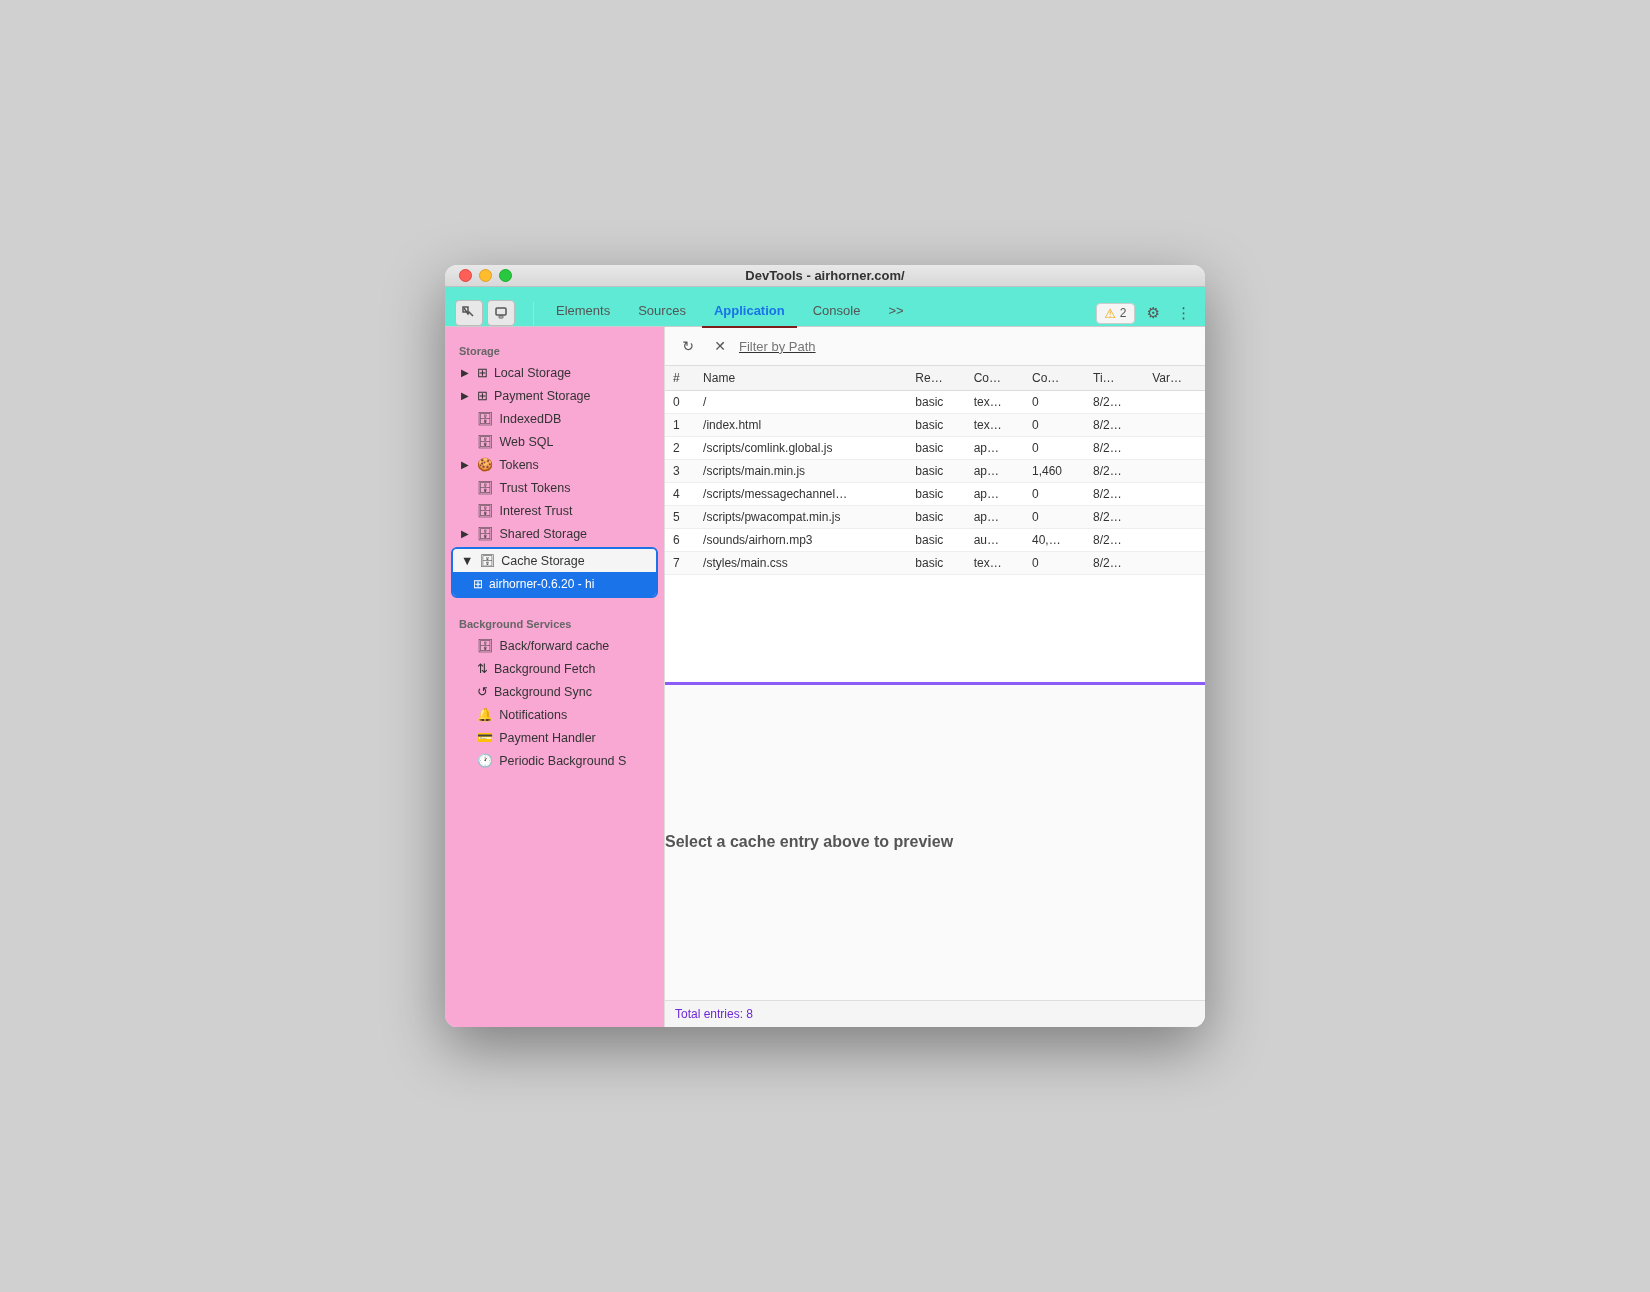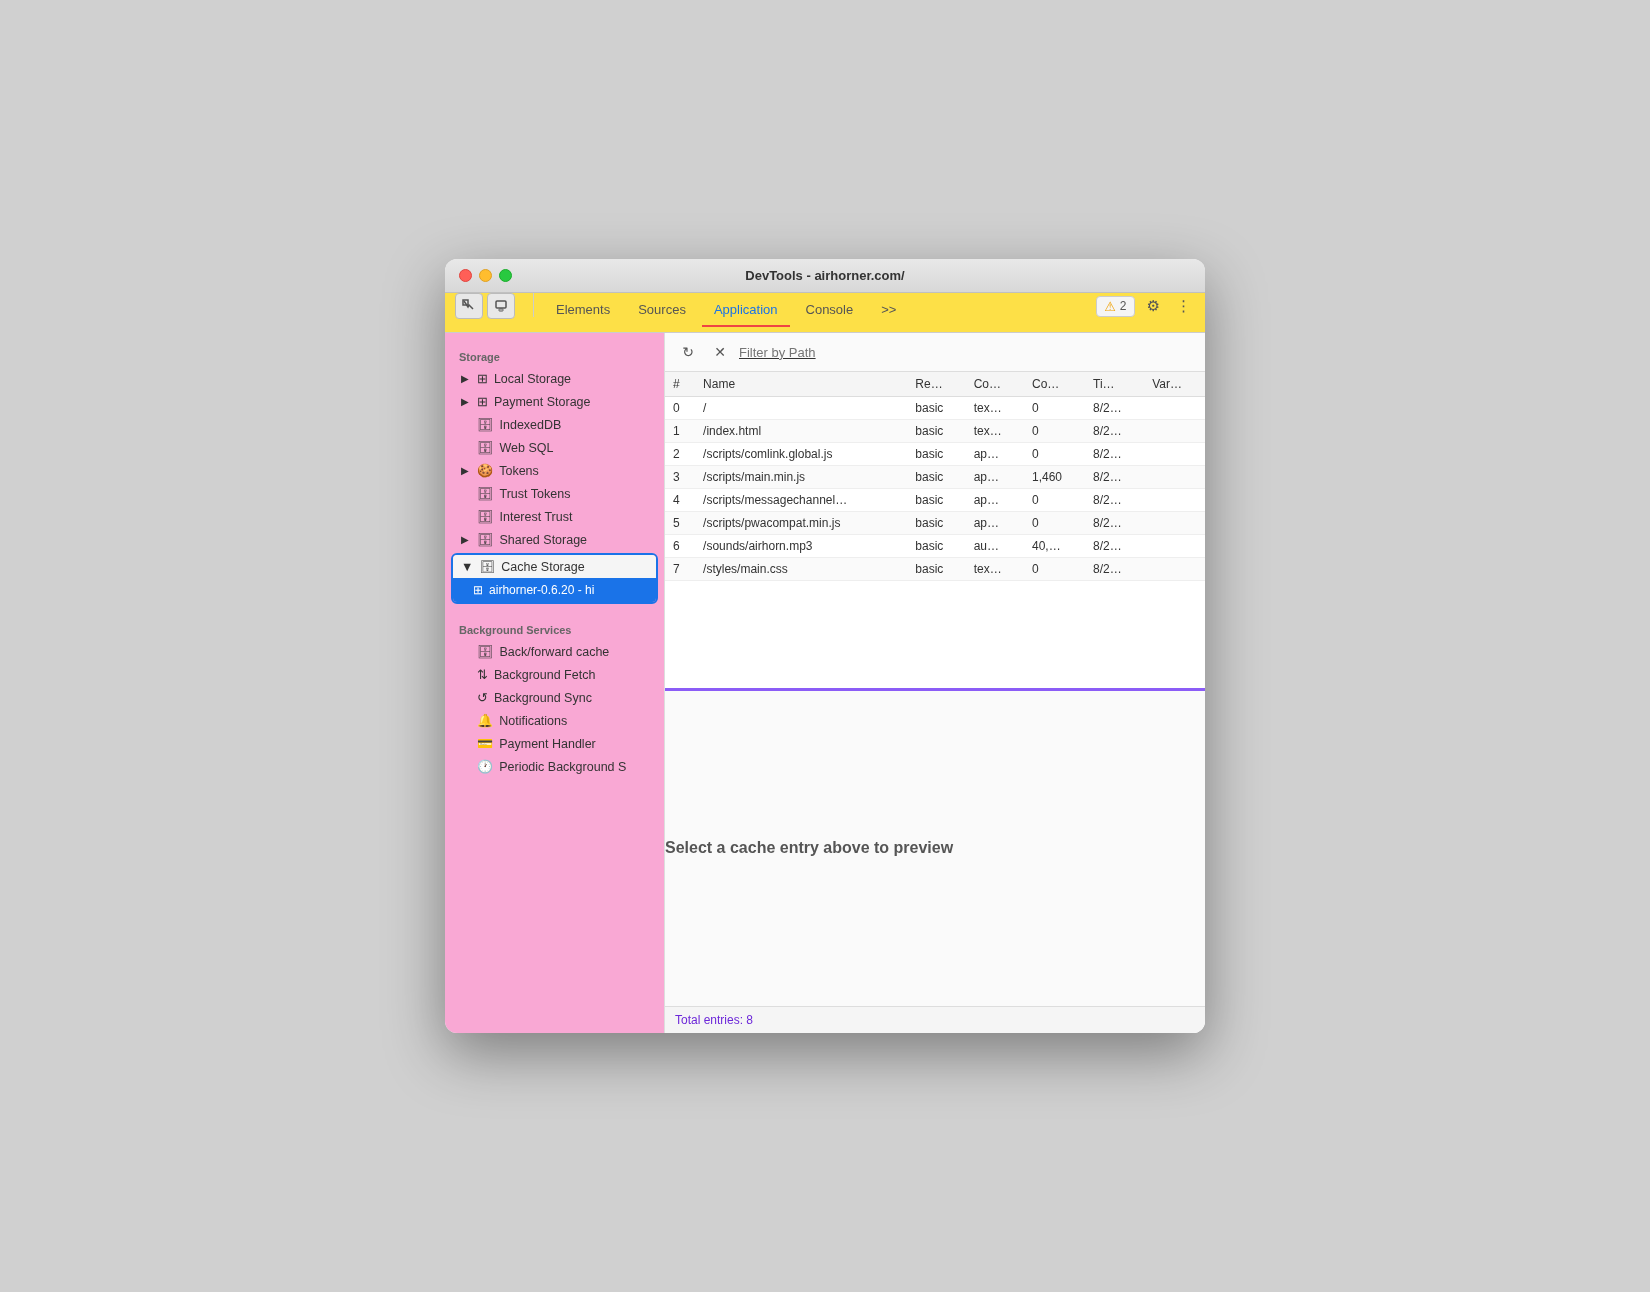--- a/index.html
+++ b/index.html
@@ -13,21 +13,21 @@
     }
     .window {
       width: 760px;
       background: #f5f5f5;
       border-radius: 12px;
       box-shadow: 0 20px 60px rgba(0,0,0,0.4);
       overflow: hidden;
     }
     .titlebar {
       background: linear-gradient(to bottom, #e8e8e8, #d8d8d8);
-      padding: 10px 14px;
+      padding: 4px 14px;
       display: flex;
       align-items: center;
       border-bottom: 1px solid #c0c0c0;
       position: relative;
     }
     .traffic-lights {
       display: flex;
       gap: 7px;
       align-items: center;
     }
@@ -42,24 +42,24 @@
     .tl-green { background: #28c940; border: 1px solid #1aac2a; }
     .titlebar-title {
       position: absolute;
       left: 50%;
       transform: translateX(-50%);
       font-size: 13px;
       font-weight: 600;
       color: #333;
     }
     .toolbar {
-      background: #fde047;
+      background: #5eead4;
       border-bottom: 1px solid #ccc;
       display: flex;
-      align-items: flex-start;
+      align-items: flex-end;
       padding: 0 10px;
       height: 40px;
       gap: 4px;
     }
     .toolbar-icons {
       display: flex;
       gap: 4px;
       margin-right: 8px;
     }
     .toolbar-icon-btn {
@@ -86,22 +86,22 @@
       font-size: 13px;
       color: #555;
       cursor: pointer;
       border-bottom: 2px solid transparent;
       margin-bottom: -1px;
       position: relative;
       top: 1px;
     }
     .toolbar-tab.active {
       color: #1a73e8;
-      border-bottom: 2px solid #ef4444;
-      font-weight: 400;
+      border-bottom: 2px solid #7f1d1d;
+      font-weight: 700;
     }
     .toolbar-right {
       margin-left: auto;
       display: flex;
       align-items: center;
       gap: 8px;
     }
     .warning-badge {
       display: flex;
       align-items: center;

